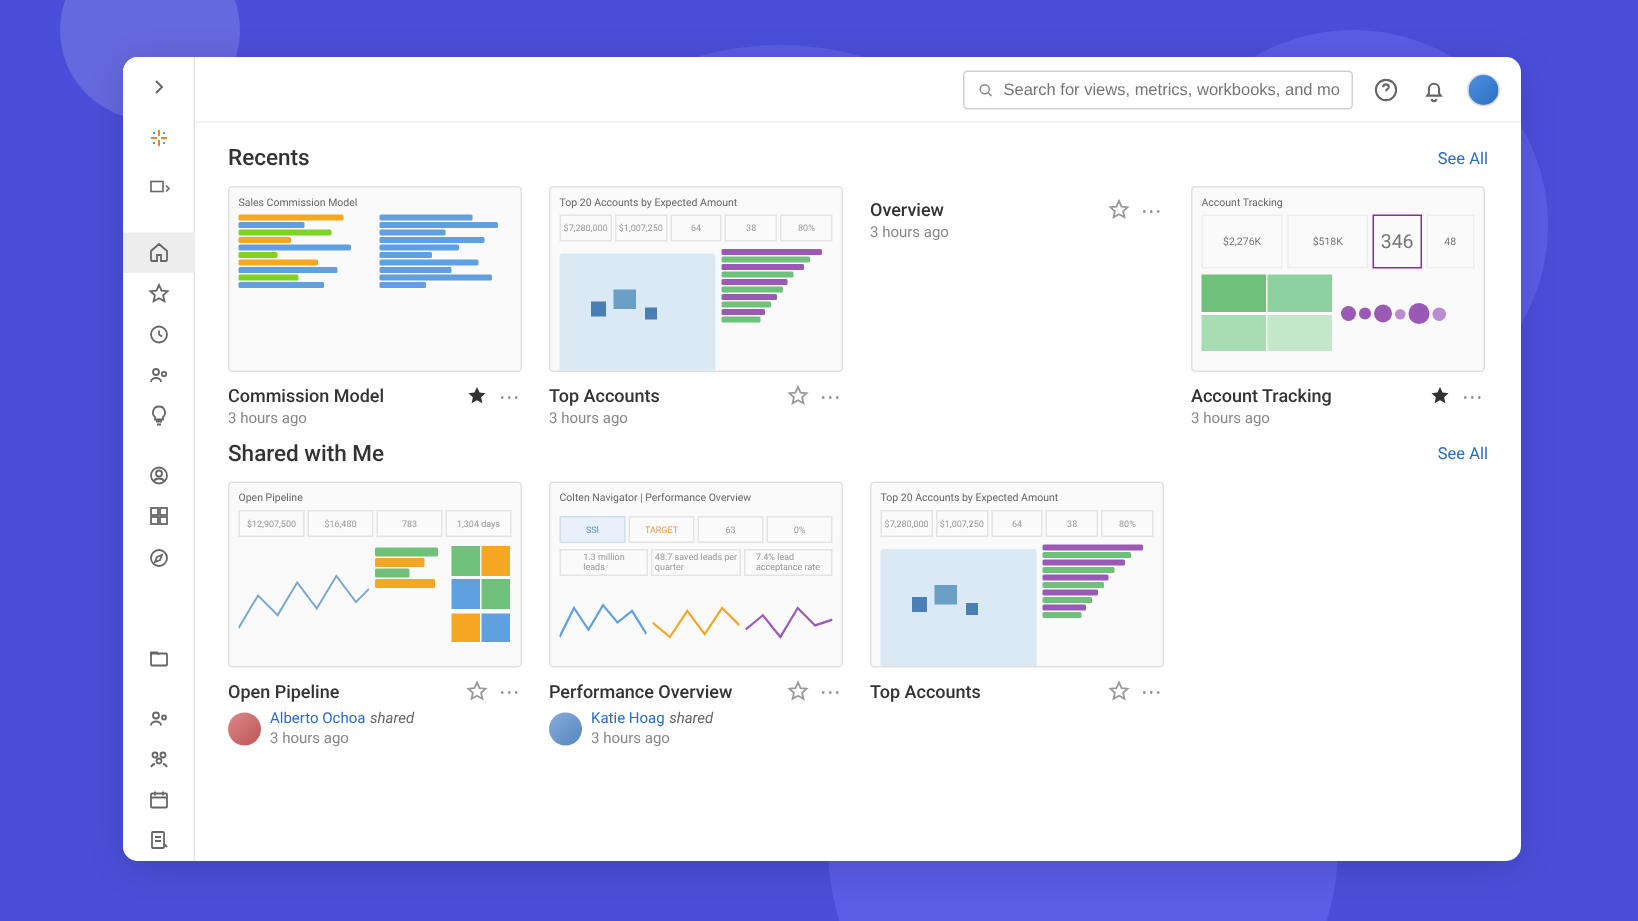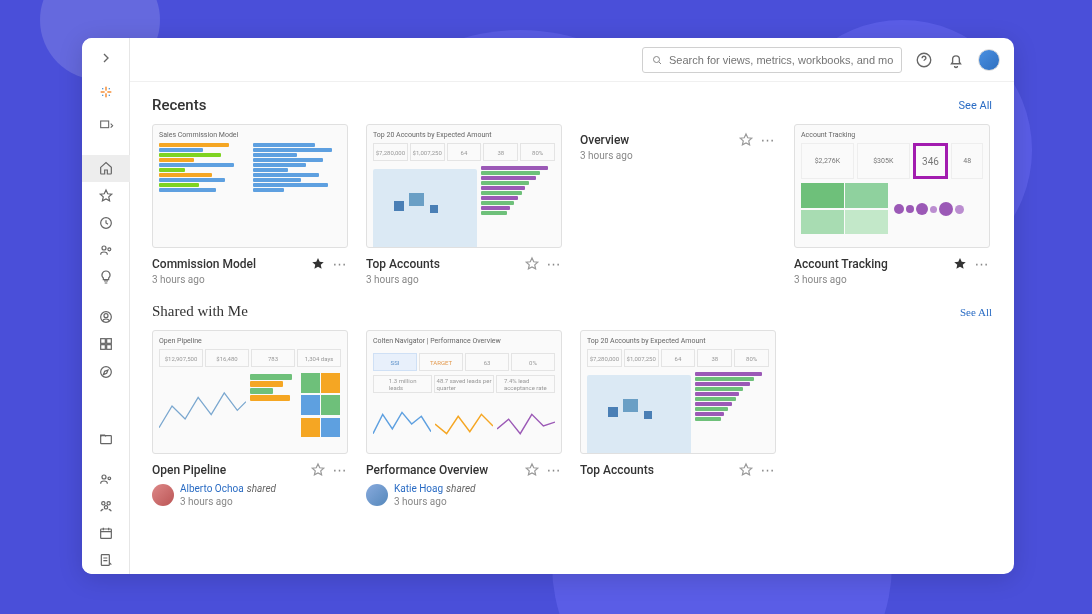--- a/index.html
+++ b/index.html
@@ -405,22 +405,22 @@
             </div>
             <div class="card-meta">3 hours ago</div>
           </div>
         </div>
 
         <div class="card">
           <div class="thumb">
             <div class="thumb-title">Account Tracking</div>
             <div style="display:flex;gap:3px;margin-top:4px;">
               <div style="flex:1.2;border:1px solid #eee;height:36px;font-size:7px;display:flex;align-items:center;justify-content:center;color:#777">$2,276K</div>
-              <div style="flex:1.2;border:1px solid #eee;height:36px;font-size:7px;display:flex;align-items:center;justify-content:center;color:#777">$305K</div>
-              <div style="flex:0.7;border:3px solid #a21caf;height:36px;font-size:10px;display:flex;align-items:center;justify-content:center;color:#777">346</div>
+              <div style="flex:1.2;border:1px solid #eee;height:36px;font-size:7px;display:flex;align-items:center;justify-content:center;color:#777">$518K</div>
+              <div style="flex:0.7;border:1px solid #a21caf;height:36px;font-size:13px;display:flex;align-items:center;justify-content:center;color:#777">346</div>
               <div style="flex:0.7;border:1px solid #eee;height:36px;font-size:7px;display:flex;align-items:center;justify-content:center;color:#777">48</div>
             </div>
             <div style="display:flex;gap:3px;margin-top:4px;height:52px;">
               <div style="flex:1;display:flex;flex-wrap:wrap;gap:1px;">
                 <div style="width:48%;height:48%;background:#6ec07a"></div>
                 <div style="width:48%;height:48%;background:#8fd19e"></div>
                 <div style="width:48%;height:48%;background:#a8dcb2"></div>
                 <div style="width:48%;height:48%;background:#c3e8c9"></div>
               </div>
               <div style="flex:1;display:flex;align-items:center;gap:2px;">
@@ -442,21 +442,21 @@
                   </svg>
               </div>
               <div class="more">⋯</div>
             </div>
             <div class="card-meta">3 hours ago</div>
           </div>
         </div>
 
       </div>
 
-      <div class="section-header" style="margin-top:18px;font-family:Liberation Serif, serif;">
+      <div class="section-header" style="margin-top:8px;">
         <div class="section-title">Shared with Me</div>
         <a class="see-all">See All</a>
       </div>
 
       <div class="card-row">
 
         <div class="card">
           <div class="thumb">
             <div class="thumb-title">Open Pipeline</div>
             <div class="mini-chart-row">

